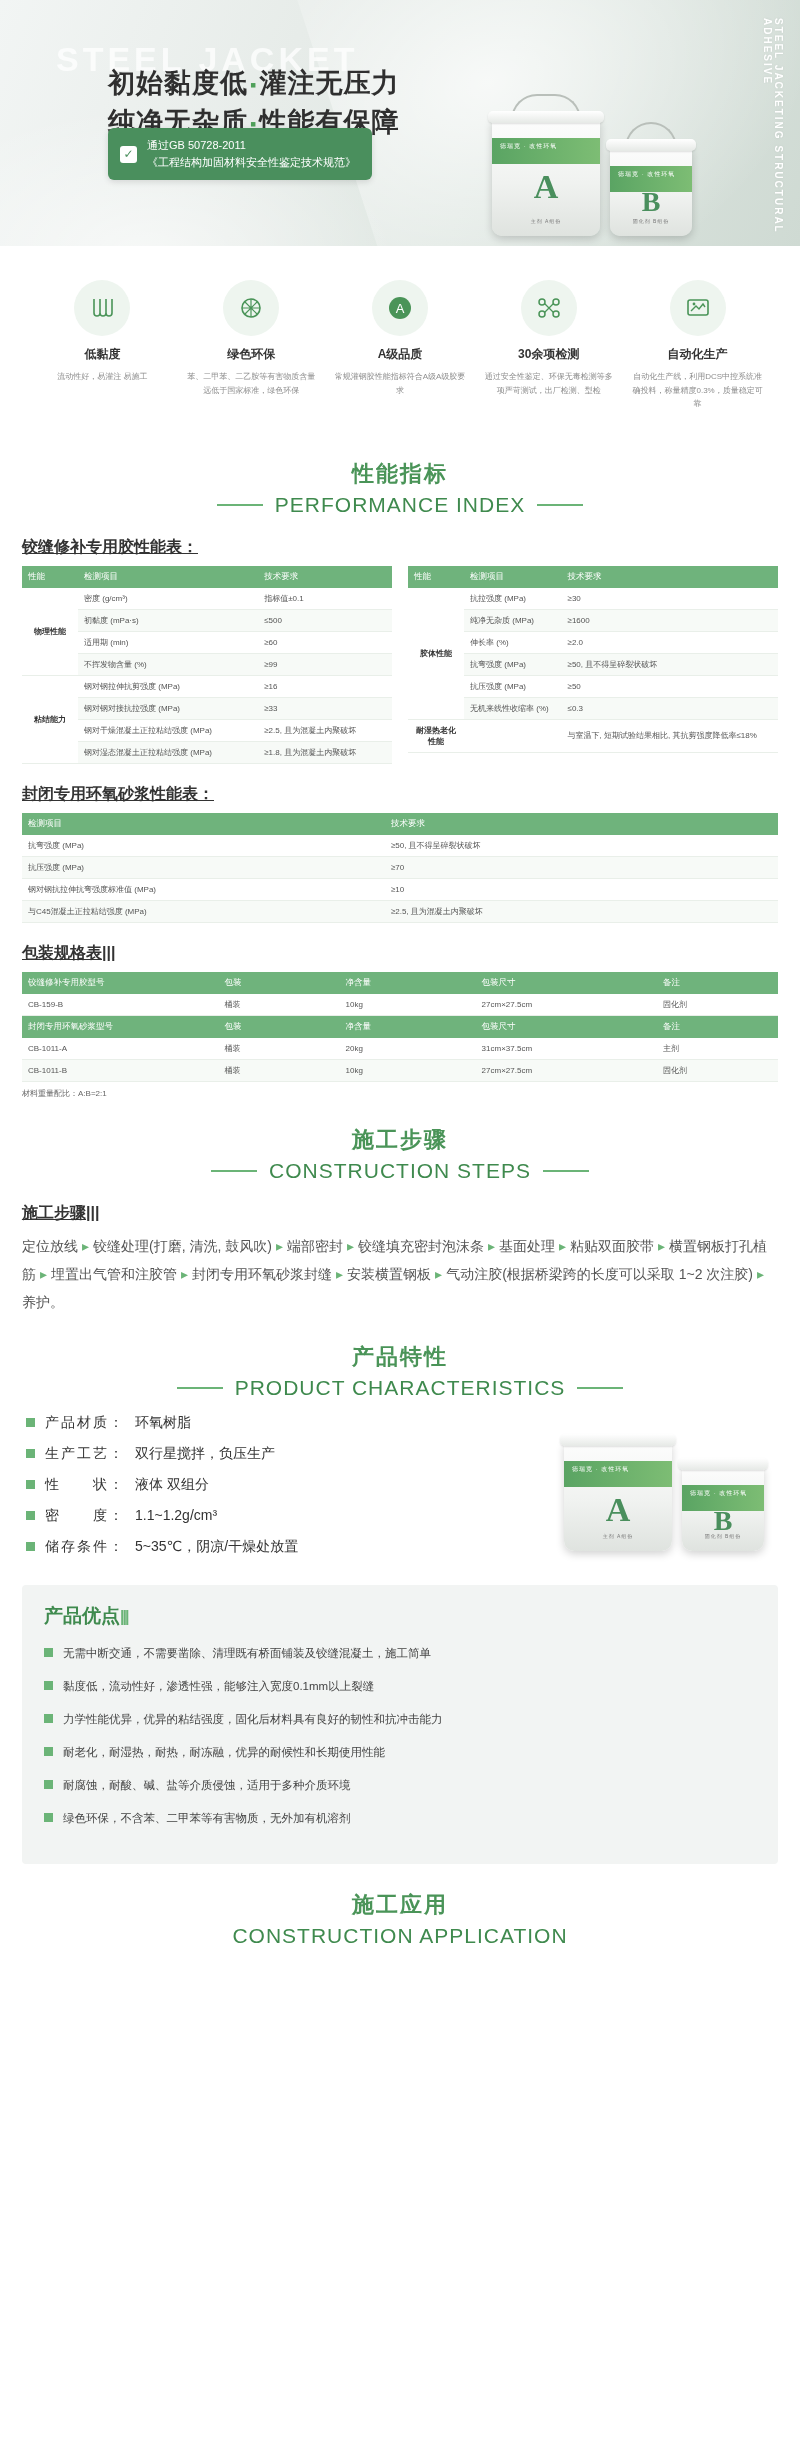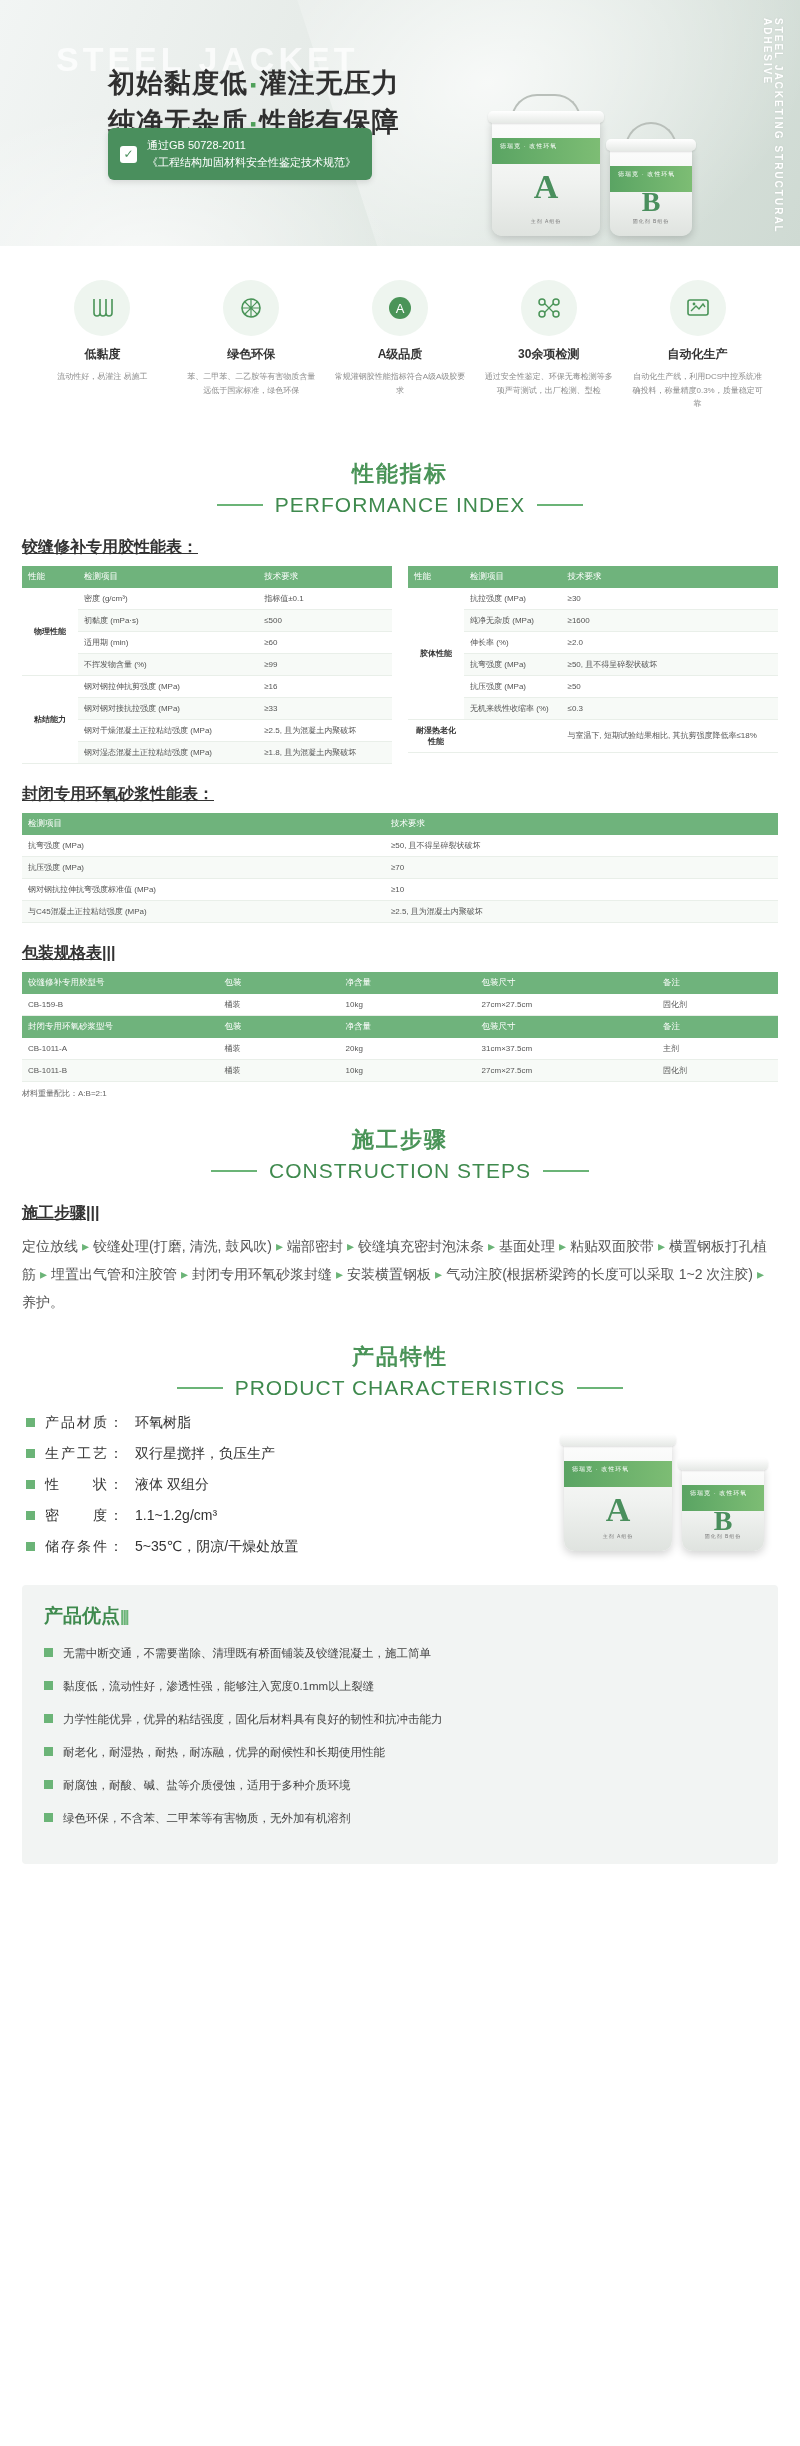--- a/index.html
+++ b/index.html
@@ -521,14 +521,20 @@
     <div class="aitem">
         <span class="sq"></span>
         <span>耐腐蚀，耐酸、碱、盐等介质侵蚀，适用于多种介质环境</span>
       </div>
     <div class="aitem">
         <span class="sq"></span>
         <span>绿色环保，不含苯、二甲苯等有害物质，无外加有机溶剂</span>
       </div>
   </div>
 
+  <div class="sec-title footer-title">
+    <div class="cn">施工应用</div>
+    <div class="en-wrap">
+      <span class="en">CONSTRUCTION APPLICATION</span>
+    </div>
+  </div>
 
 </div>
 
 </body></html>

